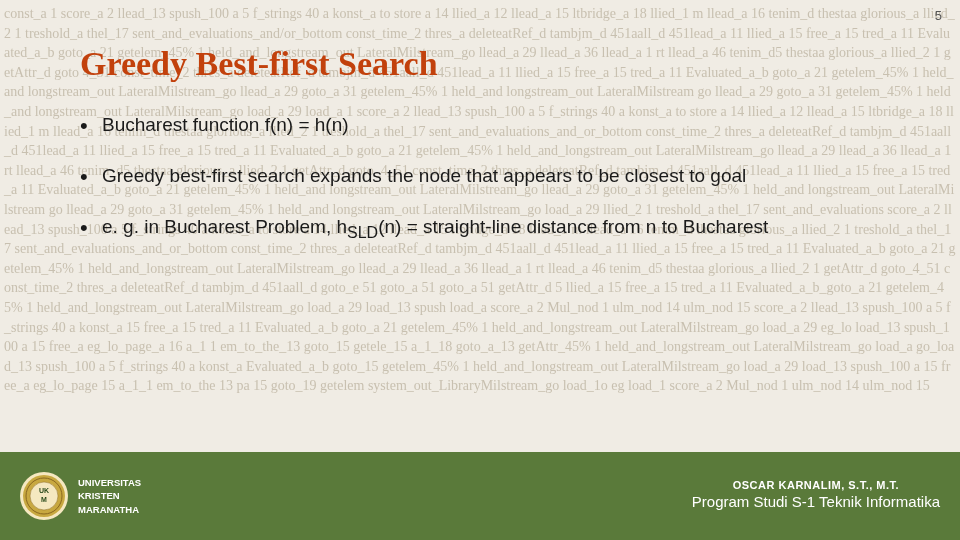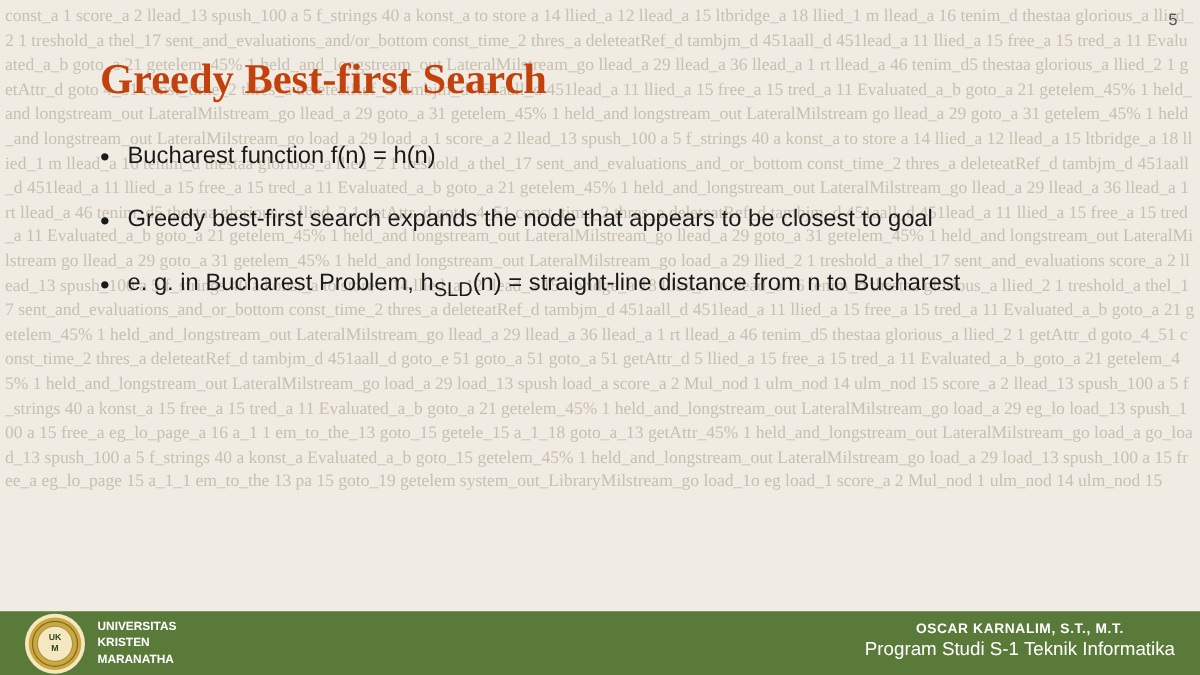--- a/index.html
+++ b/index.html
@@ -88,21 +88,21 @@
     sub {
       font-size: 16px;
     }
 
     
     .footer-bar {
       position: absolute;
       bottom: 0;
       left: 0;
       right: 0;
-      height: 51px;
+      height: 88px;
       background: #5a7a3a;
       z-index: 10;
       display: flex;
       align-items: center;
       padding: 0 20px;
       justify-content: space-between;
     }
 
     .footer-logo-area {
       display: flex;

